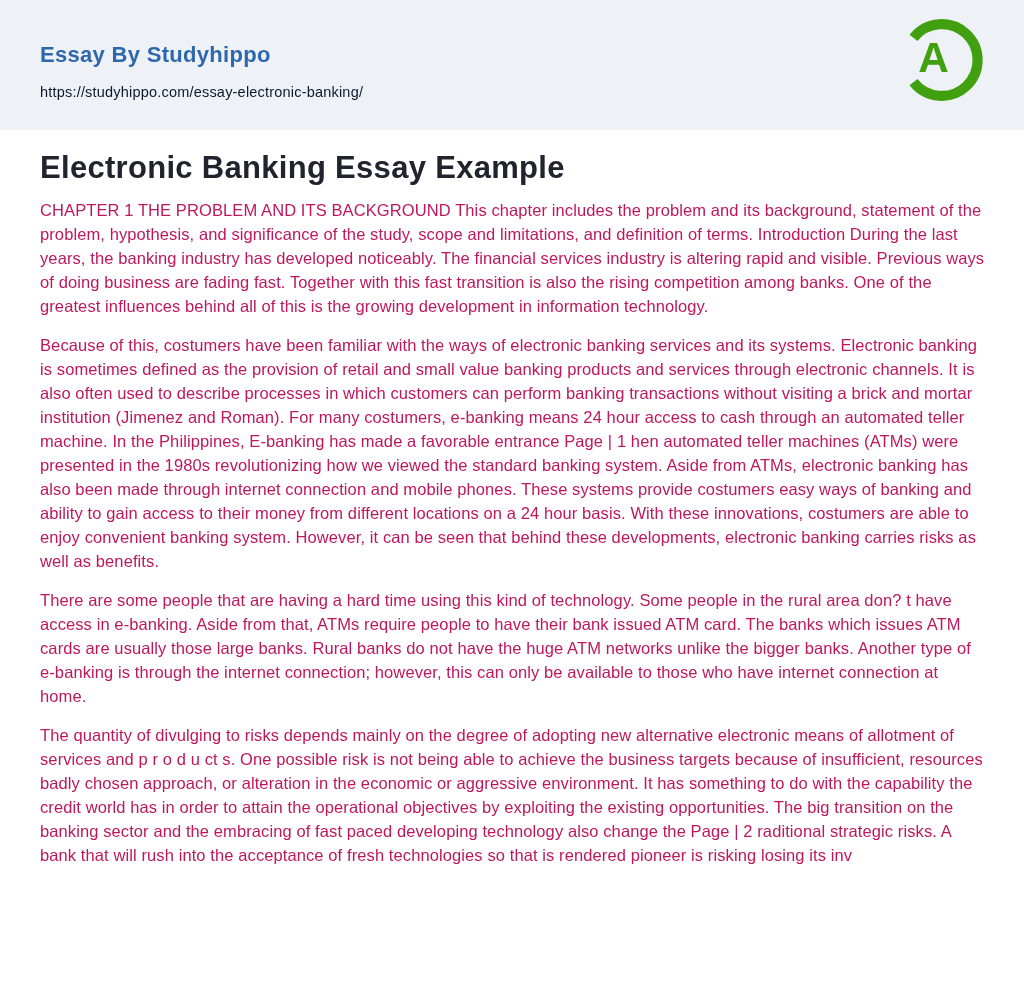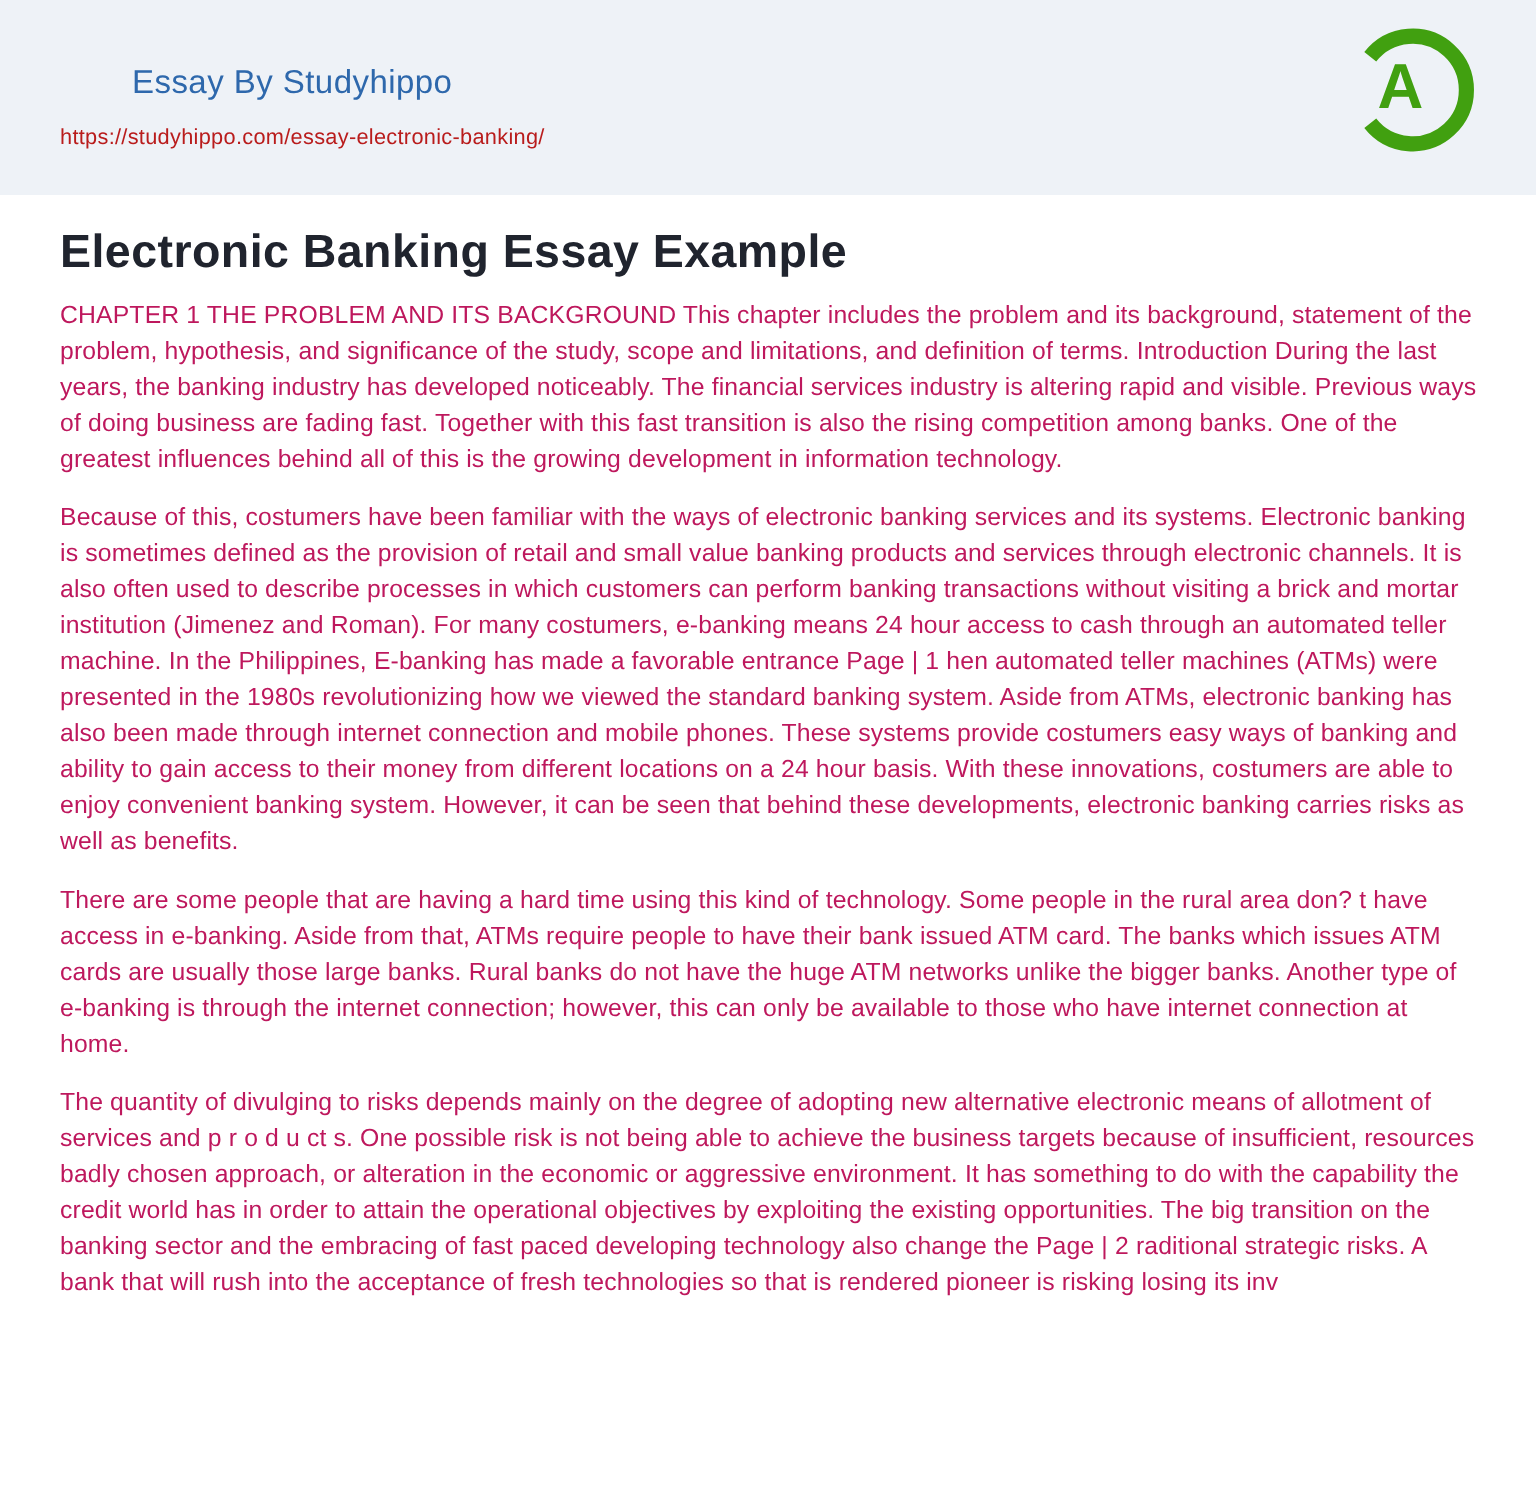--- a/index.html
+++ b/index.html
@@ -13,30 +13,29 @@
   
   .site-header {
     position: relative;
     width: 1024px;
     height: 130px;
     background: #eef2f7;
     padding: 42px 40px 0 40px;
   }
   .site-title {
     font-size: 22px;
-    font-weight: normal;
+    font-weight: bold;
     color: #2e68ac;
     letter-spacing: 0.3px;
     line-height: 26px;
-    margin-left: 48px;
   }
   .site-url {
     margin-top: 16px;
     font-size: 14.5px;
-    color: #b91c1c;
+    color: #0f172a;
     letter-spacing: 0.2px;
     line-height: 17px;
     text-decoration: none;
     display: inline-block;
     text-align: right;
   }
   .logo {
     position: absolute;
     top: 14px;
     right: 38px;

